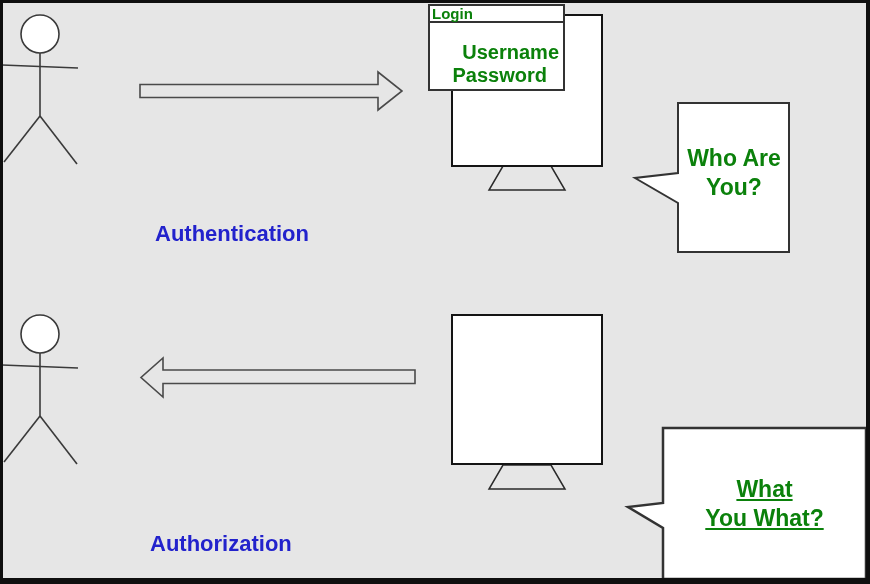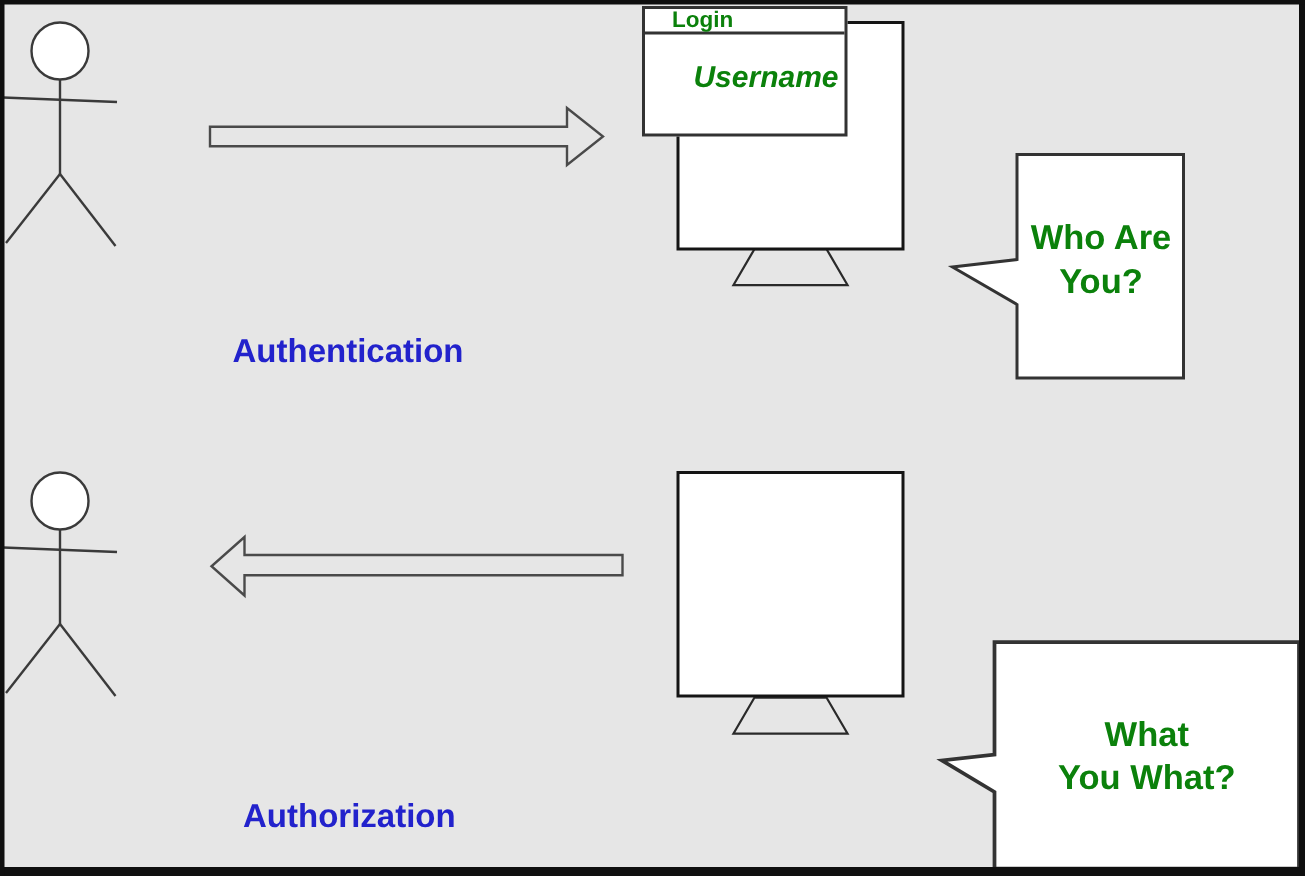--- a/index.html
+++ b/index.html
@@ -44,60 +44,59 @@
     border: 2px solid #333333;
     z-index: 2;
   }
   .login-title {
     height: 17px;
     border-bottom: 2px solid #333333;
     font-size: 15px;
     font-weight: bold;
     line-height: 16px;
     color: #0b810b;
-    padding-left: 18px;
+    padding-left: 2px;
   }
   .login-body {
     padding: 18px 4px 0 0;
     text-align: right;
     font-size: 20px;
     font-weight: bold;
     line-height: 23px;
     color: #0b810b;
-    font-style: italic;
   }
   .login-field-password { margin-right: 12px; }
 
   
   .bubble-text {
     z-index: 3;
     display: flex;
     flex-direction: column;
     align-items: center;
     justify-content: center;
     text-align: center;
     font-size: 23px;
     font-weight: bold;
     line-height: 29px;
     color: #0b810b;
   }
   .bubble-text-who  { left: 678px; top: 103px; width: 112px; height: 139px; }
-  .bubble-text-what { left: 663px; top: 428px; width: 203px; height: 151px; }
+  .bubble-text-what { left: 663px; top: 428px; width: 203px; height: 151px; text-decoration: underline; }
 
   
   .section-label {
     z-index: 3;
     font-size: 22px;
     font-weight: bold;
     color: #2222cc;
     white-space: nowrap;
     text-align: center;
   }
   .label-authentication { left: 155px; top: 221px; }
-  .label-authorization  { left: 162px; top: 531px; }
+  .label-authorization  { left: 150px; top: 531px; }
 </style>
 </head>
 <body>
 
 <div class="canvas">
 
   <svg class="shapes" viewBox="0 0 870 584" xmlns="http://www.w3.org/2000/svg">
 
     <g stroke="#3a3a3a" stroke-width="1.6" fill="none">
       <circle cx="40" cy="34" r="19" fill="#ffffff"></circle>
@@ -131,20 +130,21 @@
 
     <path d="M678,103 L789,103 L789,252 L678,252 L678,203 L635,178 L678,173 Z" fill="#ffffff" stroke="#333333" stroke-width="2"></path>
 
     <path d="M663,428 L866,428 L866,579 L663,579 L663,528 L628,507 L663,503 Z" fill="#ffffff" stroke="#333333" stroke-width="2.5"></path>
   </svg>
 
   <div class="abs login-window">
     <div class="login-title">Login</div>
     <div class="login-body">
       <div>Username</div>
+      <div class="login-field-password">Password</div>
     </div>
   </div>
 
   <div class="abs bubble-text bubble-text-who">
     <div>Who Are</div>
     <div>You?</div>
   </div>
 
   <div class="abs bubble-text bubble-text-what">
     <div>What</div>

